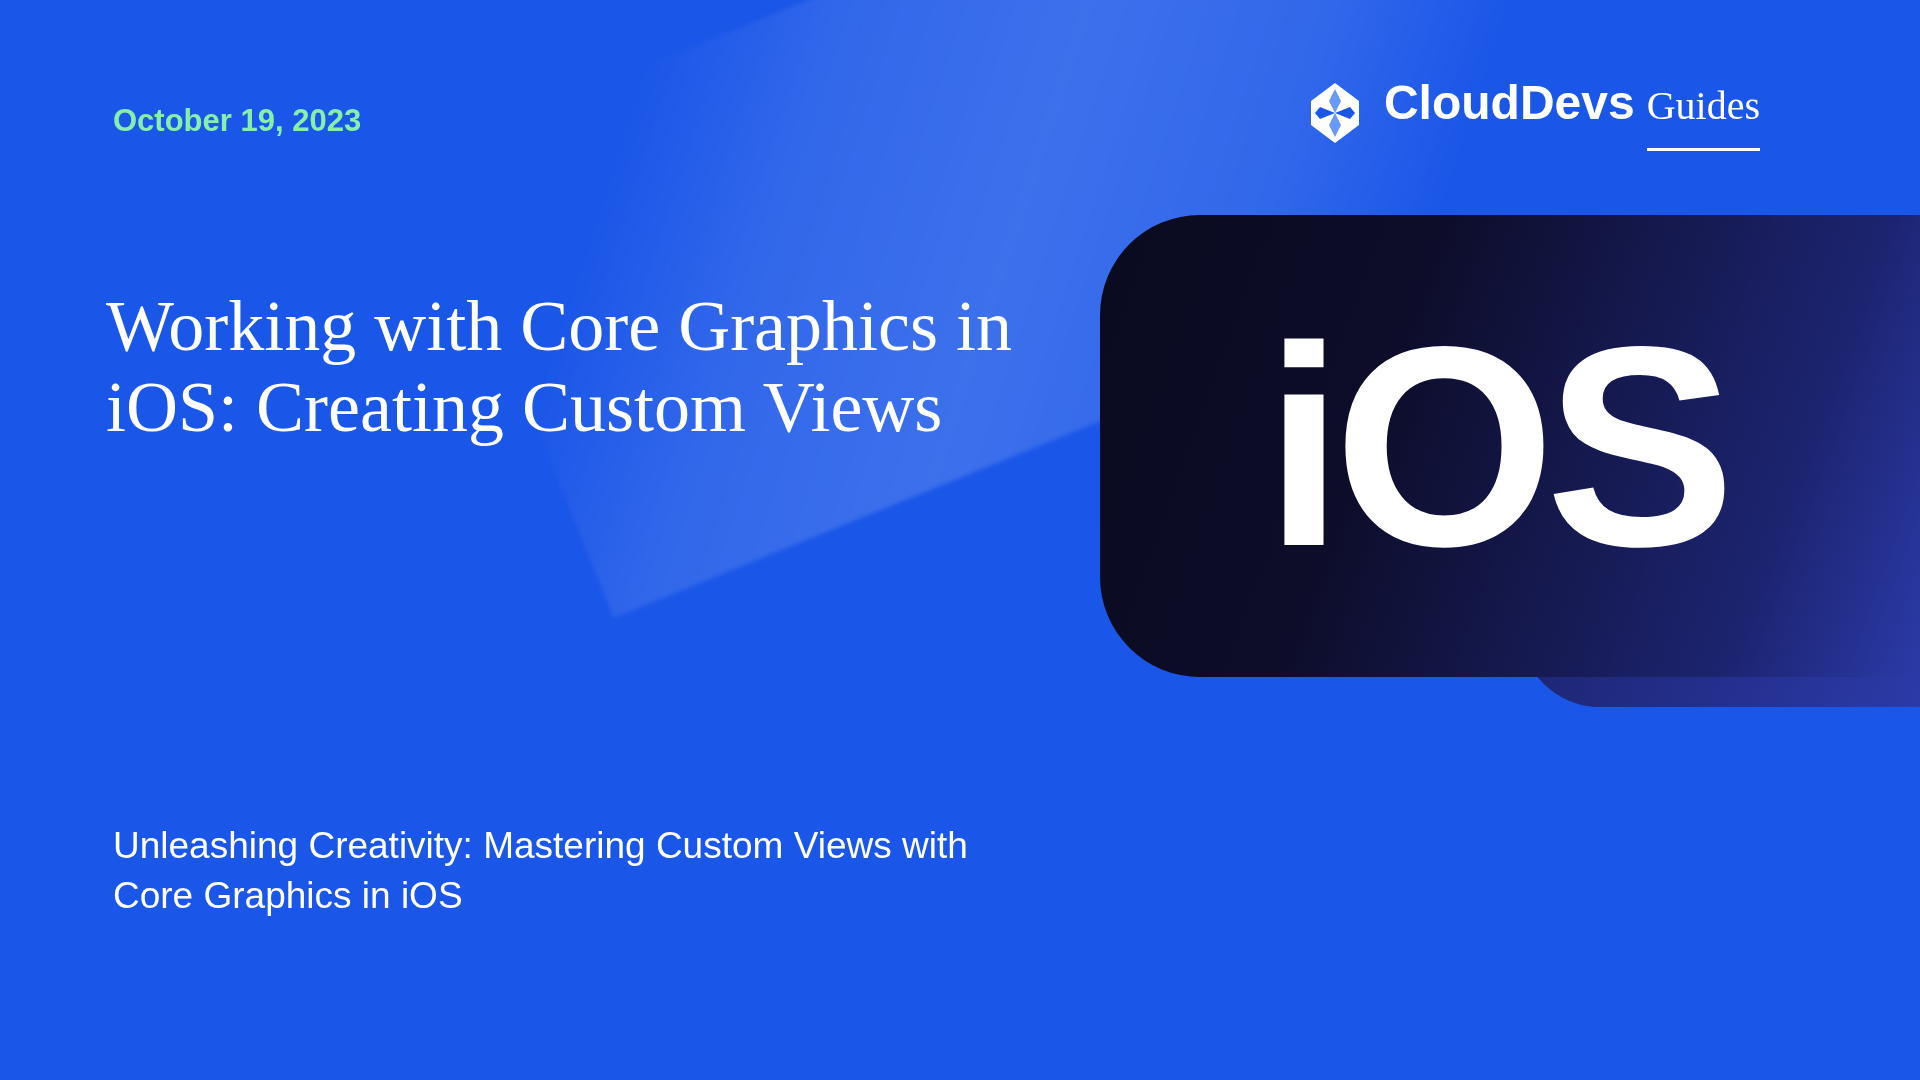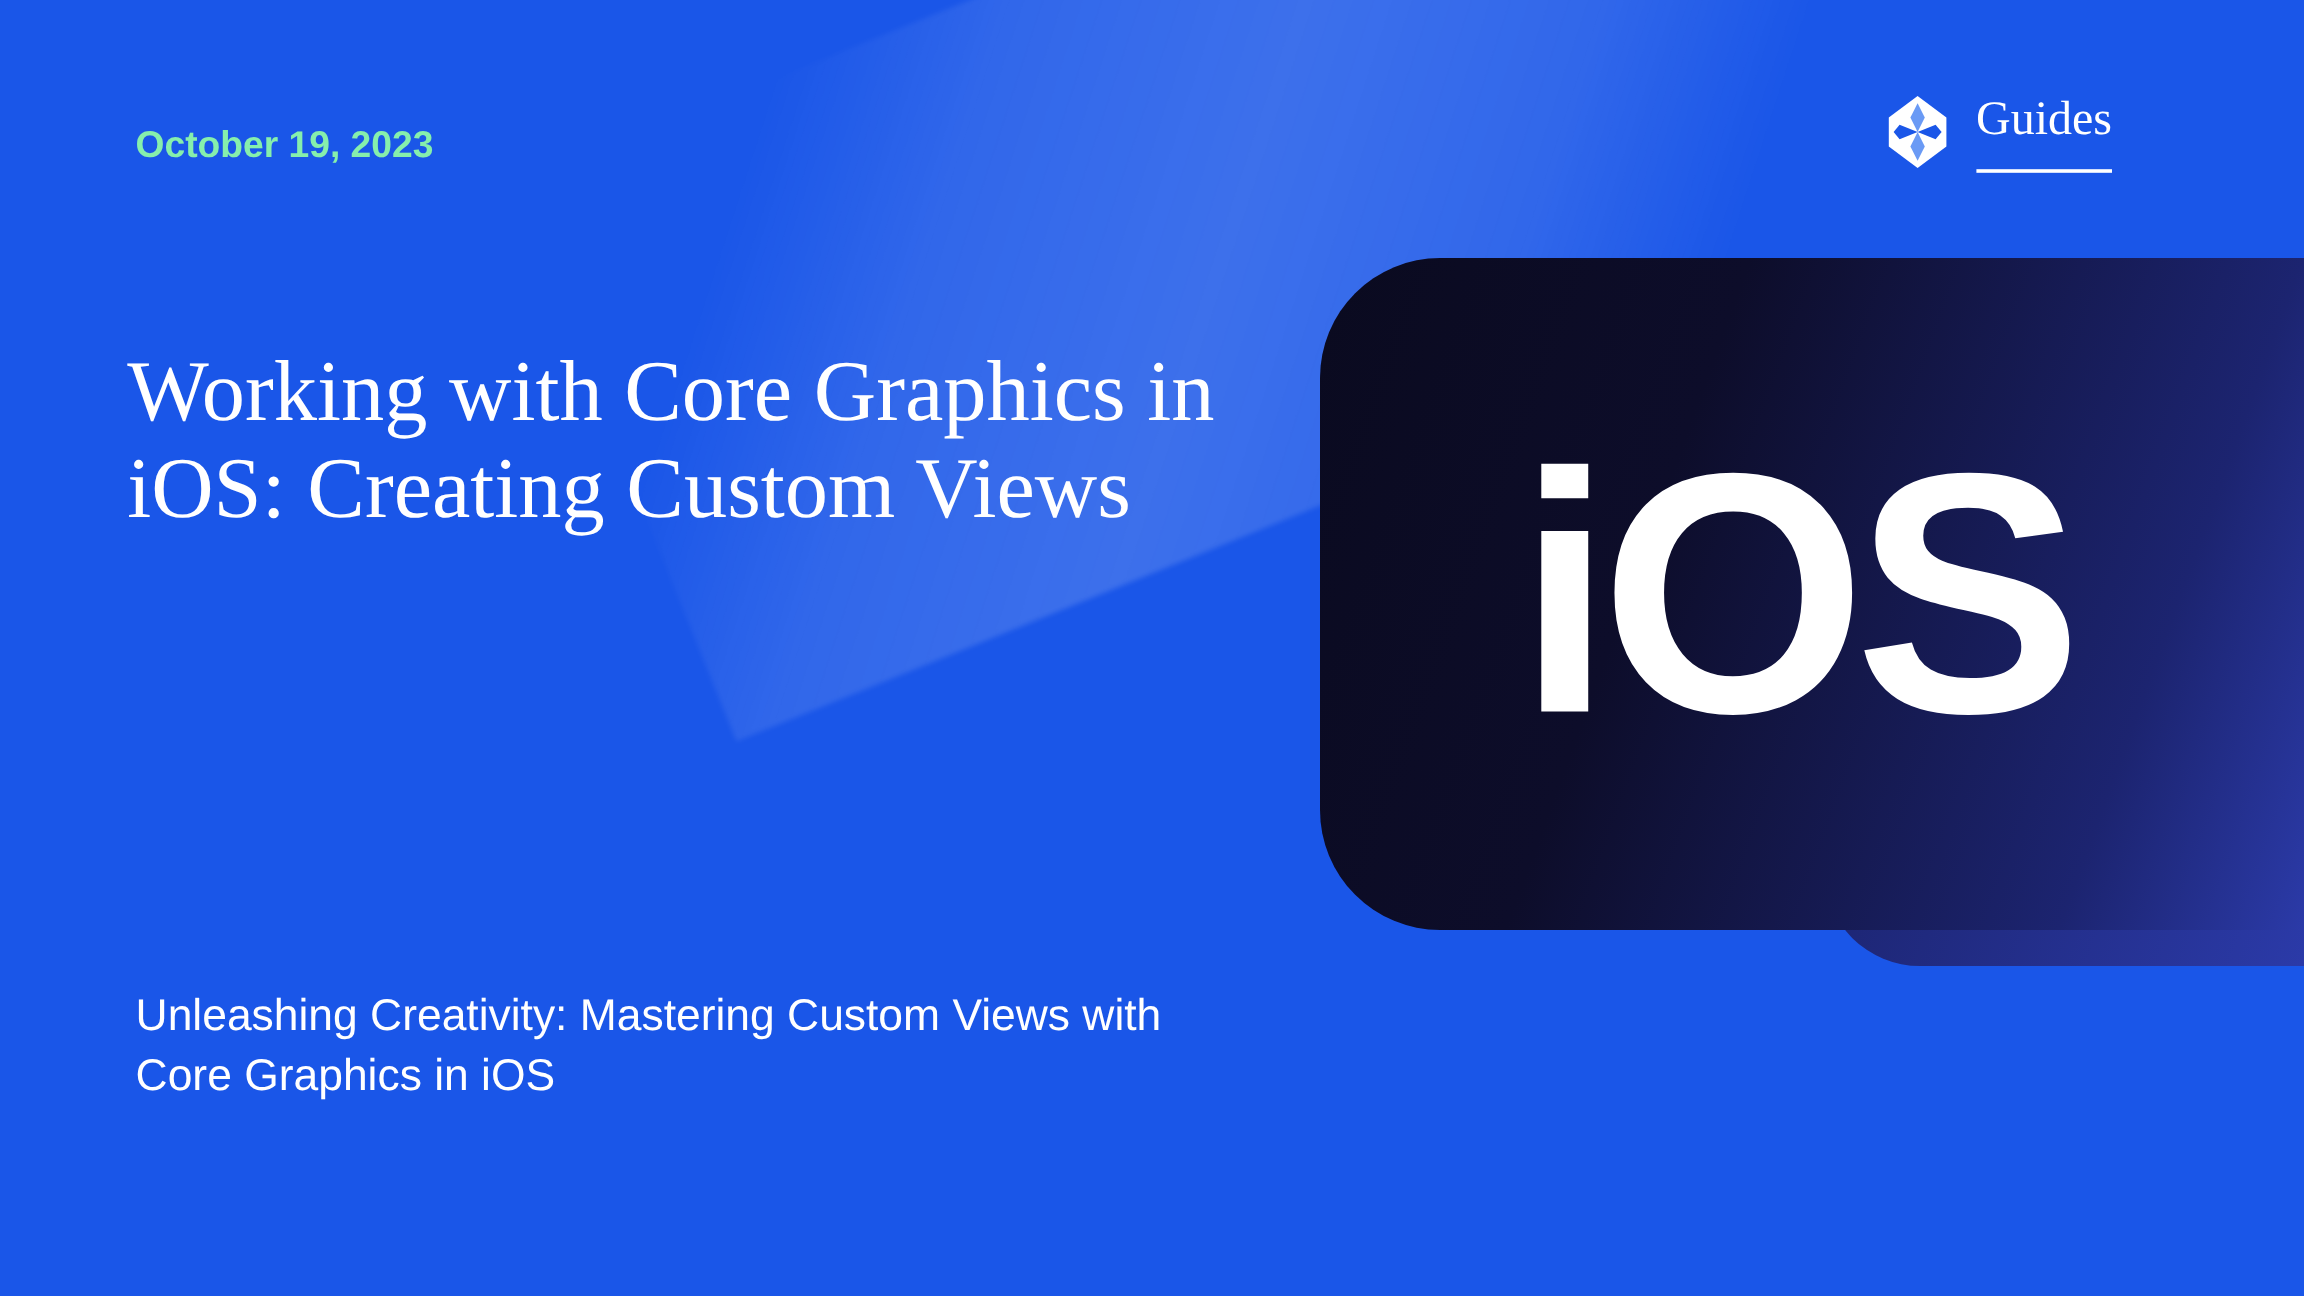--- a/index.html
+++ b/index.html
@@ -84,21 +84,21 @@
       font-size: 37px;
       font-weight: 400;
       line-height: 1.35;
       max-width: 920px;
     }
     .ios-badge {
       position: absolute;
       top: 215px;
       right: 0;
       width: 820px;
-      height: 560px;
+      height: 462px;
       background: linear-gradient(110deg, #0a0a1f 0%, #0d0d2a 35%, #1c2470 80%, #2b3aa8 100%);
       border-radius: 100px 0 0 100px;
       display: flex;
       align-items: center;
       justify-content: center;
     }
     .ios-badge::after {
       content: '';
       position: absolute;
       right: 0;
@@ -129,20 +129,21 @@
   <div class="brand-icon">
     <svg viewBox="0 0 68 68" width="68" height="68">
       <path d="M34 4 L58 22 L58 46 L34 64 L10 46 L10 22 Z" fill="#fff"></path>
       <path d="M34 10 L28 22 L34 34 L40 22 Z" fill="#6a9af5"></path>
       <path d="M34 34 L28 46 L34 58 L40 46 Z" fill="#6a9af5"></path>
       <path d="M19 28 L34 34 L19 40 L14 34 Z" fill="#1a56e8"></path>
       <path d="M49 28 L54 34 L49 40 L34 34 Z" fill="#1a56e8"></path>
     </svg>
   </div>
   <div class="brand-text">
+    <span class="brand-main">CloudDevs</span>
     <span class="brand-sub">Guides</span>
   </div>
 </div>
 
 <h1 class="title">Working with Core Graphics in iOS: Creating Custom Views</h1>
 
 <p class="subtitle">Unleashing Creativity: Mastering Custom Views with Core Graphics in iOS</p>
 
 <div class="ios-badge">
   <span class="ios-text">iOS</span>

